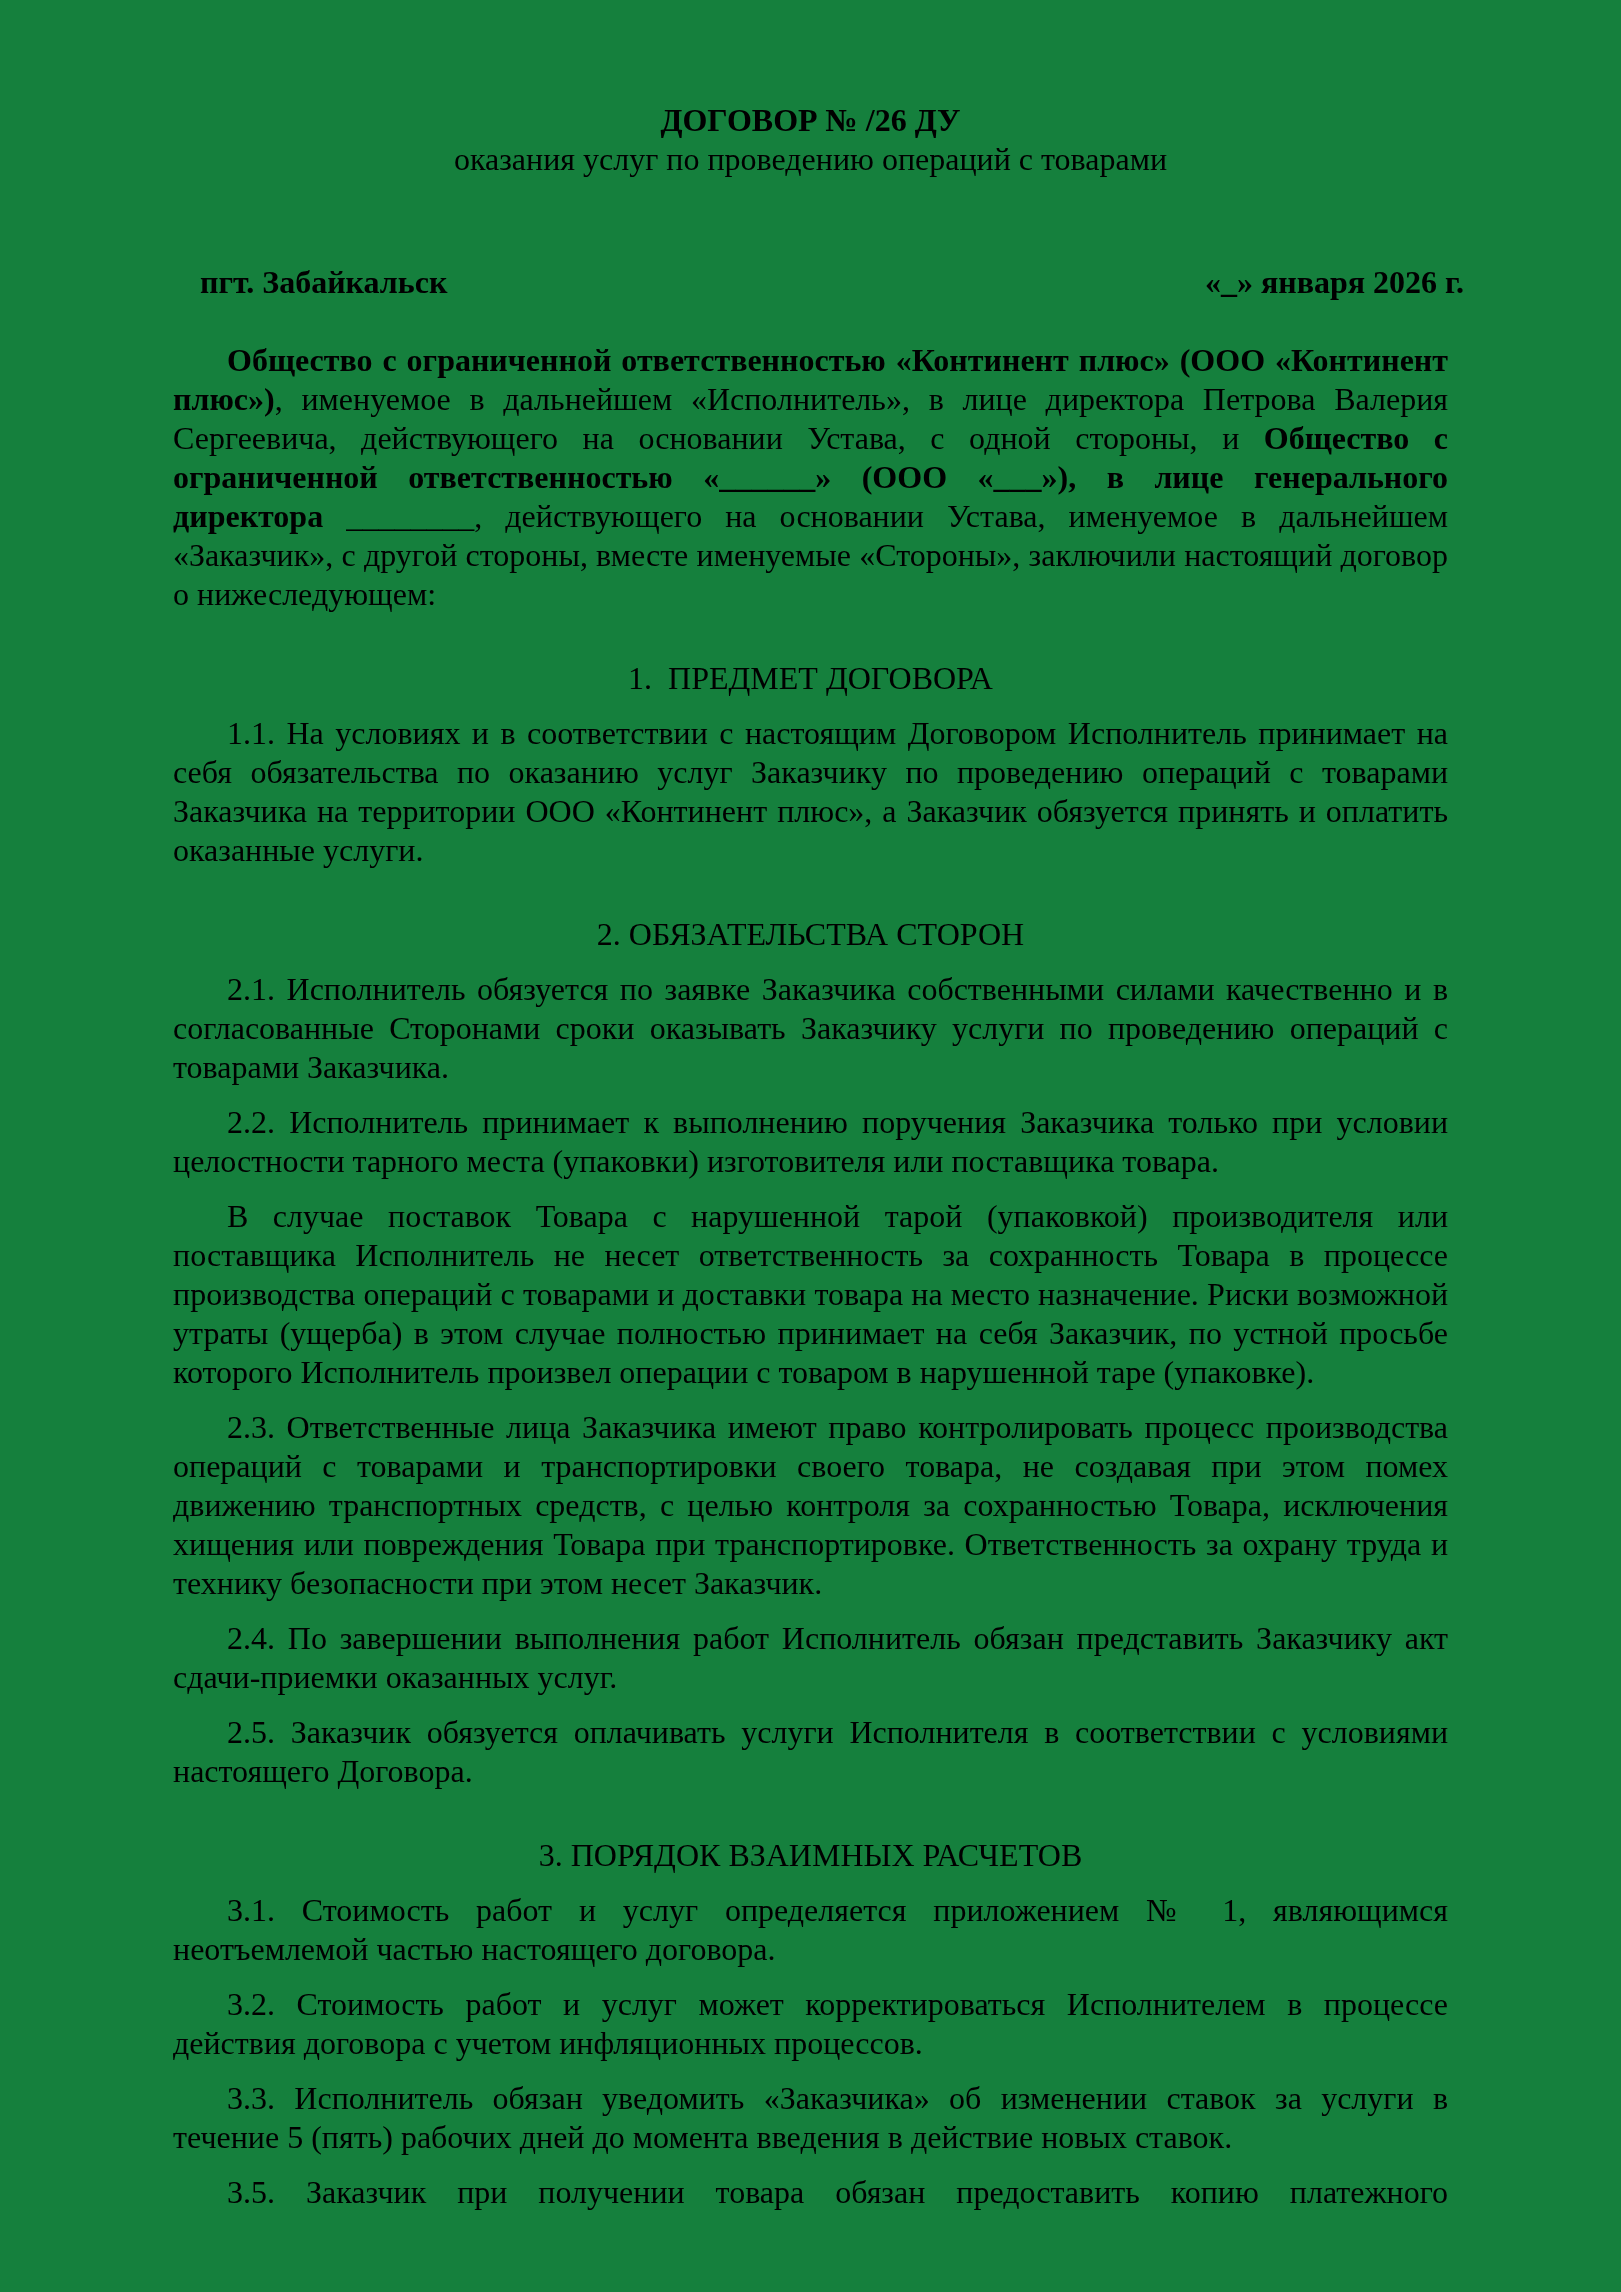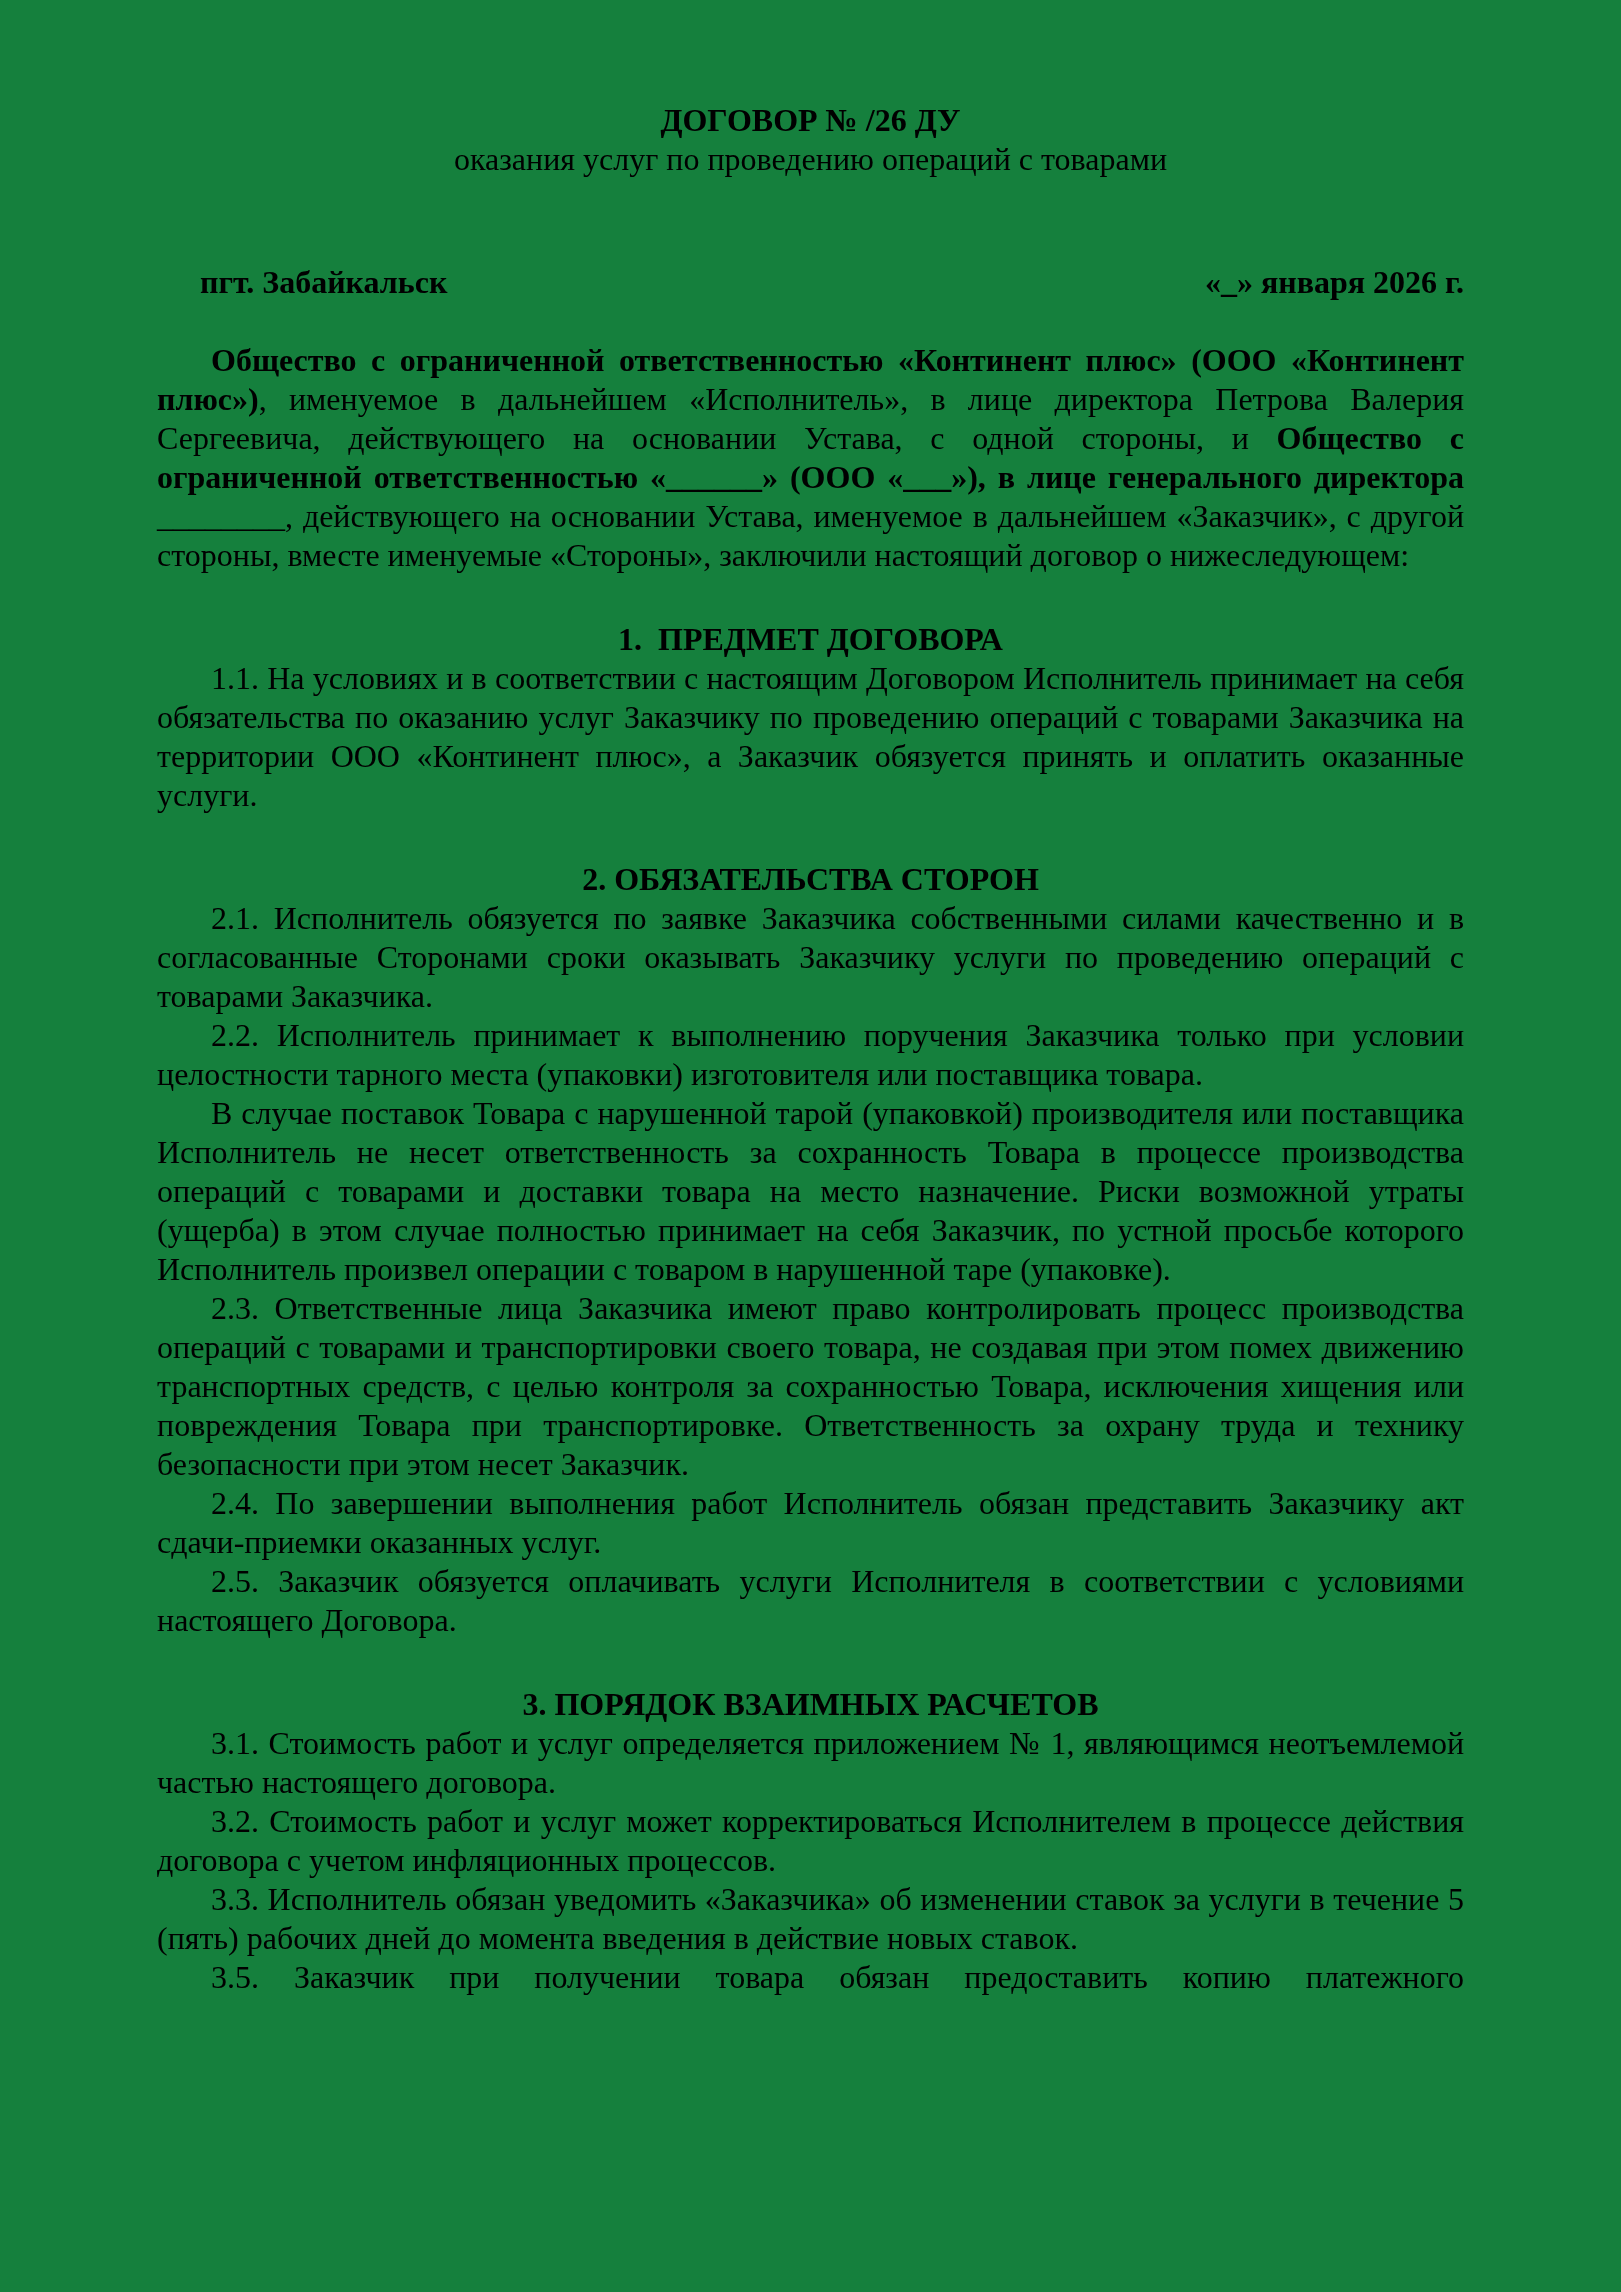--- a/index.html
+++ b/index.html
@@ -30,32 +30,32 @@
     font-weight: normal;
   }
   .place-date {
     display: flex;
     justify-content: space-between;
     font-weight: bold;
     margin-top: 84px;
     padding-left: 43px;
   }
   p.para {
-    margin: 0;
+    margin: 16px;
     text-align: justify;
     text-indent: 54px;
   }
   p.preamble {
     margin-top: 39px;
   }
   h2.sec-heading {
     margin: 45px 0 0 0;
     font-size: 32px;
     line-height: 39px;
-    font-weight: bold;
+    font-weight: normal;
     text-align: center;
   }
   .b { font-weight: bold; }
   p.stretch {
     text-align-last: justify;
   }
 </style>
 </head>
 <body>
 

